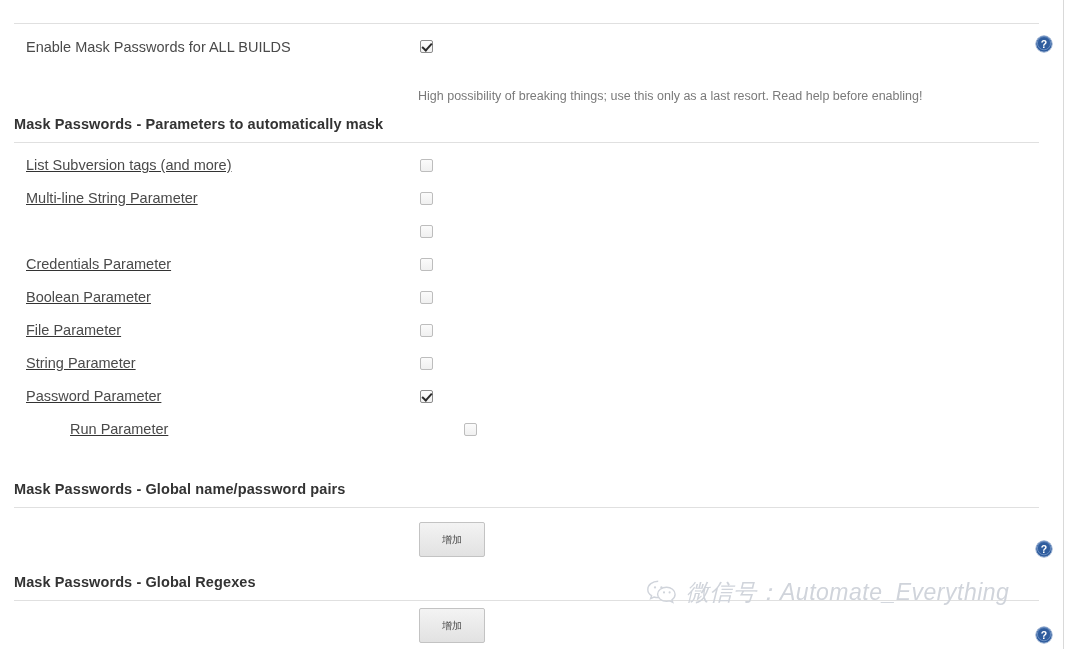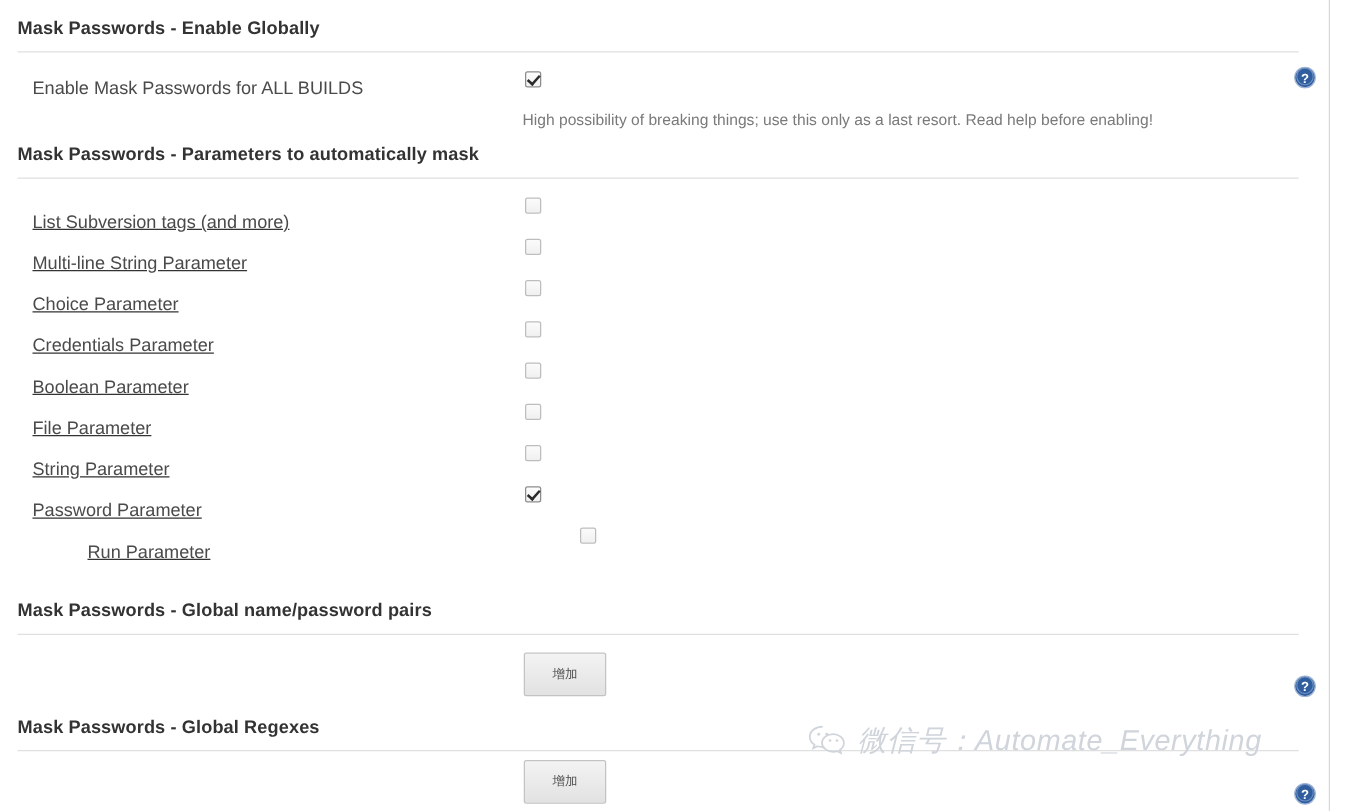--- a/index.html
+++ b/index.html
@@ -47,21 +47,21 @@
   .section-rule {
     height: 1px;
     background: #e0e0e0;
     margin: 9px 24px 0 14px;
   }
 
   
   .row {
     position: relative;
     display: flex;
-    align-items: flex-end;
+    align-items: flex-start;
     min-height: 26px;
   }
   .row-label {
     padding-left: 26px;
     font-size: 14.5px;
     color: #4a4a4a;
     line-height: 20px;
     white-space: nowrap;
   }
   .row-control {
@@ -168,21 +168,20 @@
 </style>
 </head>
 <body>
 
 <div id="page">
 
   <div class="right-rule"></div>
 
   <div class="abs" style="left:0; top:14px; width:1063px;">
 
-    <div class="section-head">Mask Passwords - Enable Globally</div>
     <div class="section-rule"></div>
 
     <div class="row" style="margin-top:13px;">
 
       <div class="row-label">Enable Mask Passwords for ALL BUILDS</div>
 
       <div class="row-control">
         <span class="cb checked"></span>
       </div>
 
@@ -207,21 +206,20 @@
     <div id="param-rows" style="margin-top:12px;text-decoration:underline;">
         <div class="row" style="height: 33px;">
           <div class="row-label">List Subversion tags (and more)</div>
           <div class="row-control" style="top: 3px;"><span class="cb"></span></div>
         </div>
         <div class="row" style="height: 33px;">
           <div class="row-label">Multi-line String Parameter</div>
           <div class="row-control" style="top: 3px;"><span class="cb"></span></div>
         </div>
         <div class="row" style="height: 33px;">
-          <div class="row-label">Choice Parameter</div>
           <div class="row-control" style="top: 3px;"><span class="cb"></span></div>
         </div>
         <div class="row" style="height: 33px;">
           <div class="row-label">Credentials Parameter</div>
           <div class="row-control" style="top: 3px;"><span class="cb"></span></div>
         </div>
         <div class="row" style="height: 33px;">
           <div class="row-label">Boolean Parameter</div>
           <div class="row-control" style="top: 3px;"><span class="cb"></span></div>
         </div>

